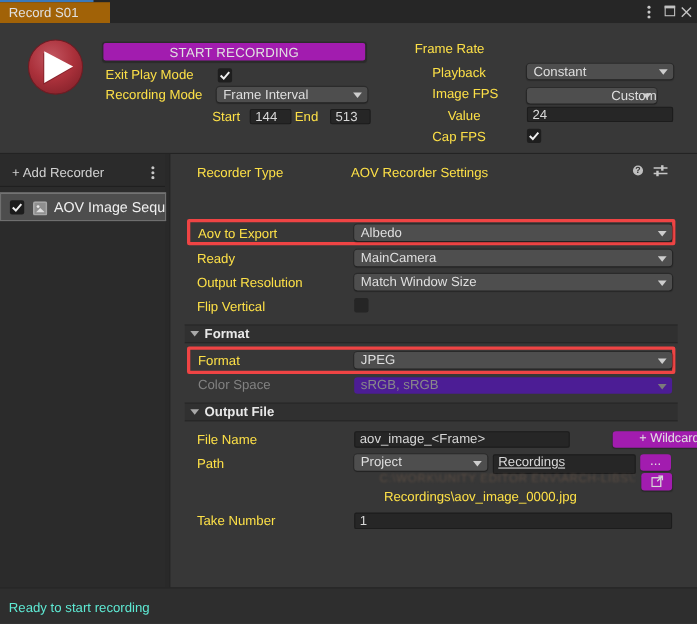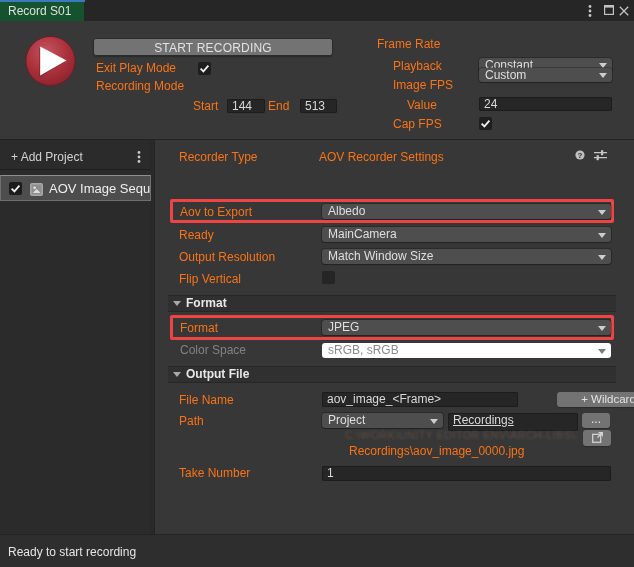--- a/index.html
+++ b/index.html
@@ -1,34 +1,34 @@
 <!DOCTYPE html>
 <html><head><meta charset="utf-8"><style>
 html,body{margin:0;padding:0;background:#373737;}
 #w{position:relative;width:634px;height:567px;background:#373737;overflow:hidden;
    font-family:"Liberation Sans",sans-serif;font-size:12px;}
 .ab{position:absolute;}
-.lbl{position:absolute;color:#f97316;height:14px;line-height:14px;white-space:nowrap;}
+.lbl{position:absolute;color:#fde047;height:14px;line-height:14px;white-space:nowrap;}
 .dd{position:absolute;background:#4e4e4e;border-radius:3px;color:#dfdfdf;padding-left:6px;white-space:nowrap;box-sizing:border-box;box-shadow:0 0 0 1px rgba(0,0,0,0.22),0 1px 1px rgba(0,0,0,0.2);}
 .dd::after{content:"";position:absolute;right:5px;top:50%;margin-top:-2px;
    border-left:4px solid transparent;border-right:4px solid transparent;border-top:5px solid #cdcdcd;}
-.dd.dim{background:#ffffff;color:#8a8a8a;box-shadow:none;}
+.dd.dim{background:#4c1d95;color:#8a8a8a;box-shadow:none;}
 .dd.dim::after{border-top-color:#7b7b7b;}
 .in{position:absolute;background:#262626;border-radius:2px;color:#d8d8d8;padding-left:5px;white-space:nowrap;box-sizing:border-box;box-shadow:inset 0 0 0 1px #1c1c1c;}
-.btn{position:absolute;background:#737373;border-radius:3px;color:#e2e2e2;text-align:center;box-shadow:0 1px 1px rgba(0,0,0,0.25);}
+.btn{position:absolute;background:#a21caf;border-radius:3px;color:#e2e2e2;text-align:center;box-shadow:0 1px 1px rgba(0,0,0,0.25);}
 .cb{position:absolute;width:13px;height:13px;background:#1e1e1e;border-radius:2px;}
 .hdr{position:absolute;background:#303030;border-top:1px solid #272727;border-bottom:1px solid #262626;color:#e8e8e8;font-weight:bold;height:15px;line-height:15px;}
 .tri{display:inline-block;width:0;height:0;border-left:4.5px solid transparent;border-right:4.5px solid transparent;border-top:5.5px solid #a9a9a9;margin:0 5px 1px 5px;}
 .red{position:absolute;border:3.5px solid #ef4444;border-radius:2px;box-sizing:border-box;}
 </style></head><body>
 <div id="w">
 
   <div class="ab" style="left:0;top:0;width:634px;height:21px;background:#262626;"></div>
   <div class="ab" style="left:0;top:0;width:85px;height:2px;background:#3a79bb;"></div>
-  <div class="ab" style="left:0;top:2px;width:84px;height:19px;background:#14532d;color:#e0e0e0;line-height:19px;padding-left:8px;box-sizing:border-box;">Record S01</div>
+  <div class="ab" style="left:0;top:2px;width:100px;height:19px;background:#a16207;color:#e0e0e0;line-height:19px;padding-left:8px;box-sizing:border-box;">Record S01</div>
   <svg class="ab" style="left:588px;top:5px;" width="4" height="12" viewBox="0 0 4 12">
     <circle cx="2" cy="1.5" r="1.4" fill="#c8c8c8"></circle>
       <circle cx="2" cy="6" r="1.4" fill="#c8c8c8"></circle>
       <circle cx="2" cy="10.5" r="1.4" fill="#c8c8c8"></circle>
     </svg>
   <svg class="ab" style="left:604px;top:5px;" width="10" height="10" viewBox="0 0 10 10">
     <rect x="0.6" y="0.6" width="8.8" height="8.8" fill="none" stroke="#c2c2c2" stroke-width="1.2"></rect>
     <rect x="0" y="0" width="10" height="2.6" fill="#c2c2c2"></rect>
     </svg>
   <svg class="ab" style="left:619px;top:5.5px;" width="10" height="10" viewBox="0 0 10 10">
@@ -47,42 +47,43 @@
     <circle cx="25.5" cy="26" r="24.6" fill="url(#rg)" stroke="#6e1c23" stroke-width="1"></circle>
     <polygon points="15.2,12.5 15.2,41.5 41.5,26.2" fill="#86222b" transform="translate(-0.8,0.6)"></polygon>
     <polygon points="15.2,11.5 15.2,40.5 41.5,25.5" fill="#ffffff"></polygon>
   </svg>
   <div class="btn" style="left:93px;top:38px;width:240px;height:18px;line-height:18px;letter-spacing:0.2px;border:1px solid #2b2b2b;box-sizing:border-box;">START RECORDING</div>
   <div class="lbl" style="left:96px;top:61px;">Exit Play Mode</div>
   <div class="cb" style="left:198px;top:62px;"><svg width="13" height="13">
         <path d="M2.6 6.6 L5.4 9.4 L10.4 3.6" stroke="#efefef" stroke-width="1.8" fill="none"></path>
       </svg></div>
   <div class="lbl" style="left:96px;top:79px;">Recording Mode</div>
+  <div class="dd" style="left:197px;top:79px;width:137px;height:14px;line-height:14px;">Frame Interval</div>
   <div class="lbl" style="left:193px;top:99px;">Start</div>
   <div class="in" style="left:227px;top:99px;width:38px;height:14px;line-height:14px;">144</div>
   <div class="lbl" style="left:268px;top:99px;">End</div>
   <div class="in" style="left:300px;top:99px;width:37px;height:14px;line-height:14px;">513</div>
 
   <div class="lbl" style="left:377px;top:37px;">Frame Rate</div>
   <div class="lbl" style="left:393px;top:59px;">Playback</div>
   <div class="dd" style="left:479px;top:58px;width:133px;height:14px;line-height:14px;">Constant</div>
   <div class="lbl" style="left:393px;top:78px;">Image FPS</div>
-  <div class="dd" style="left:479px;top:68px;width:133px;height:14px;line-height:14px;">Custom</div>
+  <div class="dd" style="left:479px;top:80px;width:118px;height:14px;line-height:14px;text-align:right;">Custom</div>
   <div class="lbl" style="left:407px;top:98px;">Value</div>
   <div class="in" style="left:479px;top:97px;width:133px;height:14px;line-height:14px;">24</div>
   <div class="lbl" style="left:393px;top:117px;">Cap FPS</div>
   <div class="cb" style="left:479px;top:117px;"><svg width="13" height="13">
         <path d="M2.6 6.6 L5.4 9.4 L10.4 3.6" stroke="#efefef" stroke-width="1.8" fill="none"></path>
       </svg></div>
 
   <div class="ab" style="left:0;top:140px;width:150px;height:394px;background:#2b2b2b;"></div>
   <div class="ab" style="left:150px;top:140px;width:5px;height:394px;background:#292929;border-right:1px solid #232323;box-sizing:border-box;"></div>
   <div class="ab" style="left:155px;top:140px;width:479px;height:394px;background:#373737;"></div>
 
-  <div class="lbl" style="left:11px;top:150px;color:#d2d2d2;">+ Add Project</div>
+  <div class="lbl" style="left:11px;top:150px;color:#d2d2d2;">+ Add Recorder</div>
   <svg class="ab" style="left:137px;top:151px;" width="4" height="12" viewBox="0 0 4 12">
     <circle cx="2" cy="1.5" r="1.4" fill="#c8c8c8"></circle>
       <circle cx="2" cy="6" r="1.4" fill="#c8c8c8"></circle>
       <circle cx="2" cy="10.5" r="1.4" fill="#c8c8c8"></circle>
     </svg>
   <div class="ab" style="left:0;top:169px;width:150px;height:1px;background:#1f1f1f;"></div>
   <div class="ab" style="left:0;top:175px;width:151px;height:26px;background:#4d4d4d;border:1px solid #6f6f6f;border-top-color:#8e8e8e;box-sizing:border-box;"></div>
   <div class="cb" style="left:9px;top:182px;background:#1c1c1c;"><svg width="13" height="13">
         <path d="M2.6 6.6 L5.4 9.4 L10.4 3.6" stroke="#efefef" stroke-width="1.8" fill="none"></path>
       </svg></div>
@@ -134,14 +135,14 @@
   <div class="ab" style="left:345px;top:429px;width:232px;height:12px;color:#5b4d43;font-size:10.5px;letter-spacing:0.6px;filter:blur(0.9px);white-space:nowrap;overflow:hidden;">C:\WORK\UNITY EDITOR ENV\ARCH-LIBS\X</div>
   <div class="btn" style="left:583px;top:430px;width:28px;height:16px;"><svg width="11" height="11" viewBox="0 0 11 11" style="margin-top:2px;">
     <rect x="0.7" y="2.3" width="8" height="8" fill="none" stroke="#d8d8d8" stroke-width="1.2"></rect>
     <path d="M5.5 5.5 L10 1 M6.5 0.7 H10.3 V4.5" stroke="#d8d8d8" stroke-width="1.2" fill="none"></path>
       </svg></div>
   <div class="lbl" style="left:349px;top:444px;">Recordings\aov_image_0000.jpg</div>
   <div class="lbl" style="left:179px;top:466px;">Take Number</div>
   <div class="in" style="left:322px;top:466px;width:289px;height:15px;line-height:15px;">1</div>
 
   <div class="ab" style="left:0;top:534px;width:634px;height:33px;background:#2e2e2e;border-top:1px solid #242424;box-sizing:border-box;"></div>
-  <div class="lbl" style="left:8px;top:545px;color:#e5e5e5;">Ready to start recording</div>
+  <div class="lbl" style="left:8px;top:545px;color:#5eead4;">Ready to start recording</div>
 </div>
 
 </body></html>

